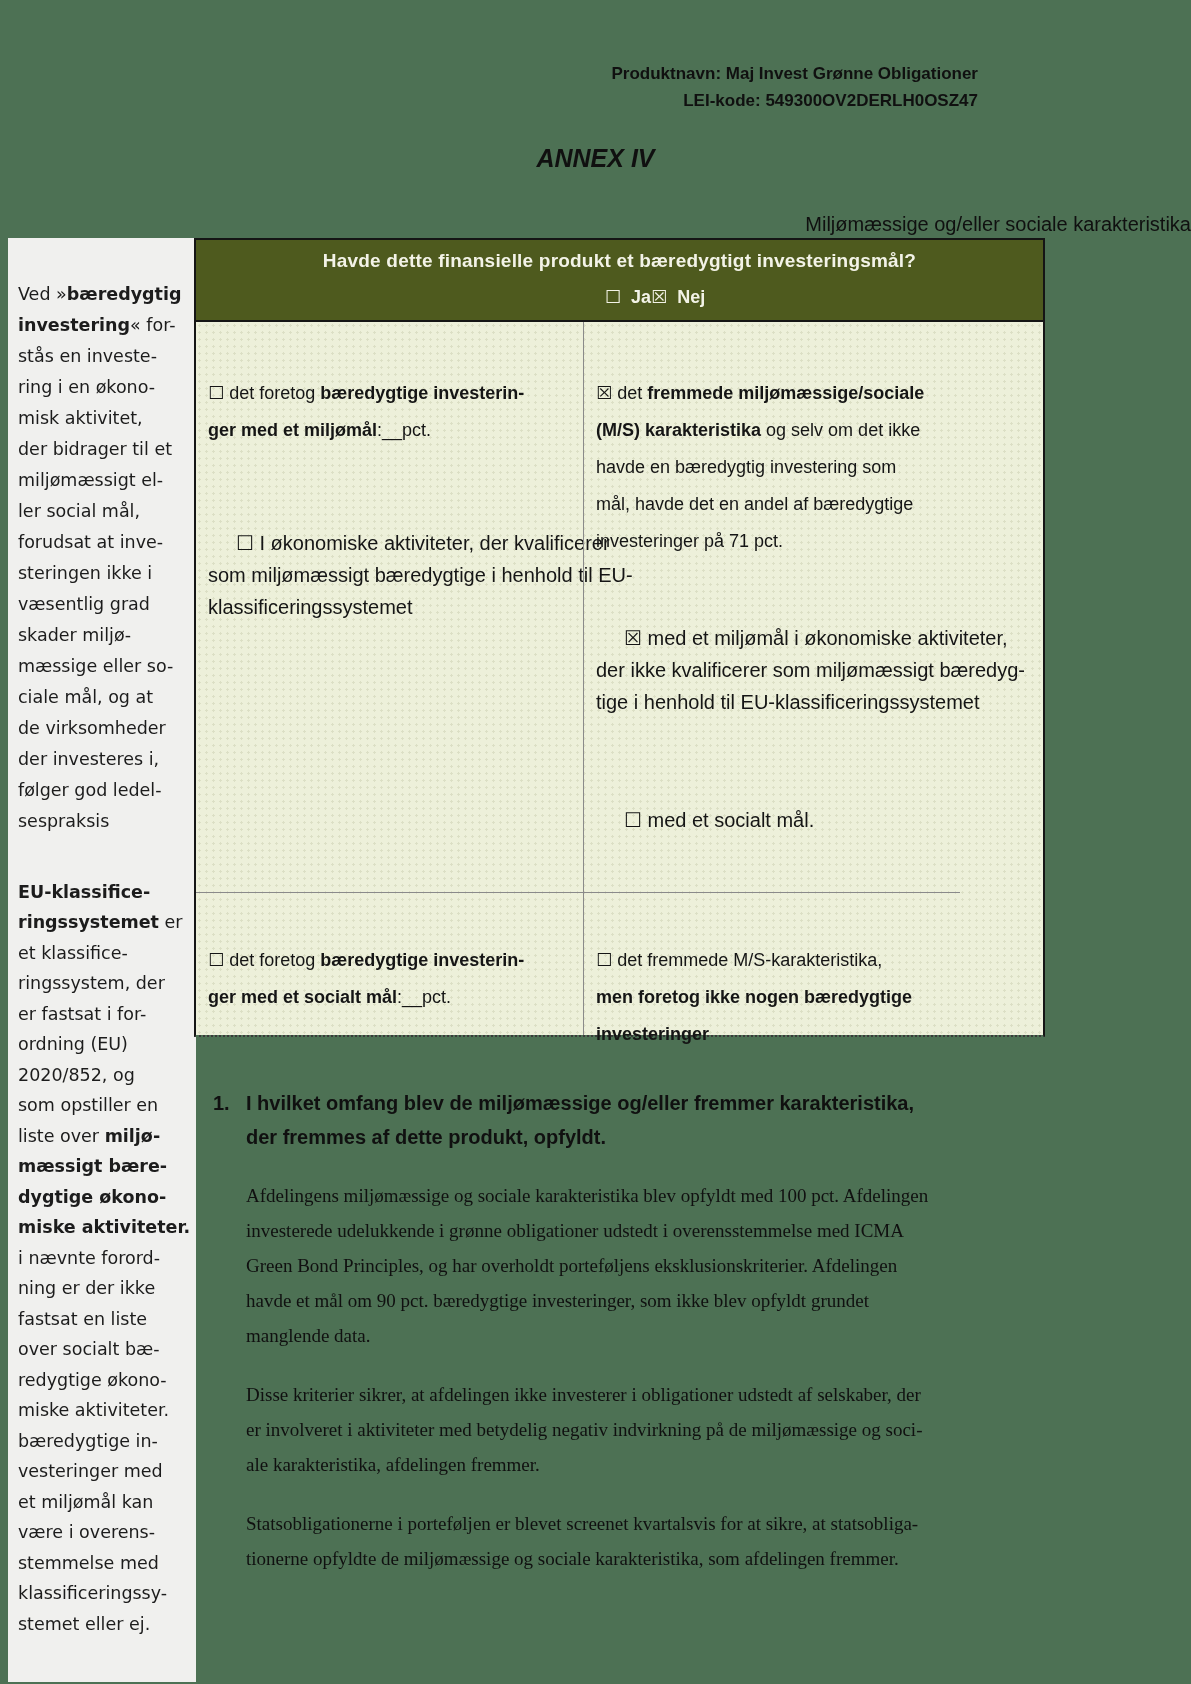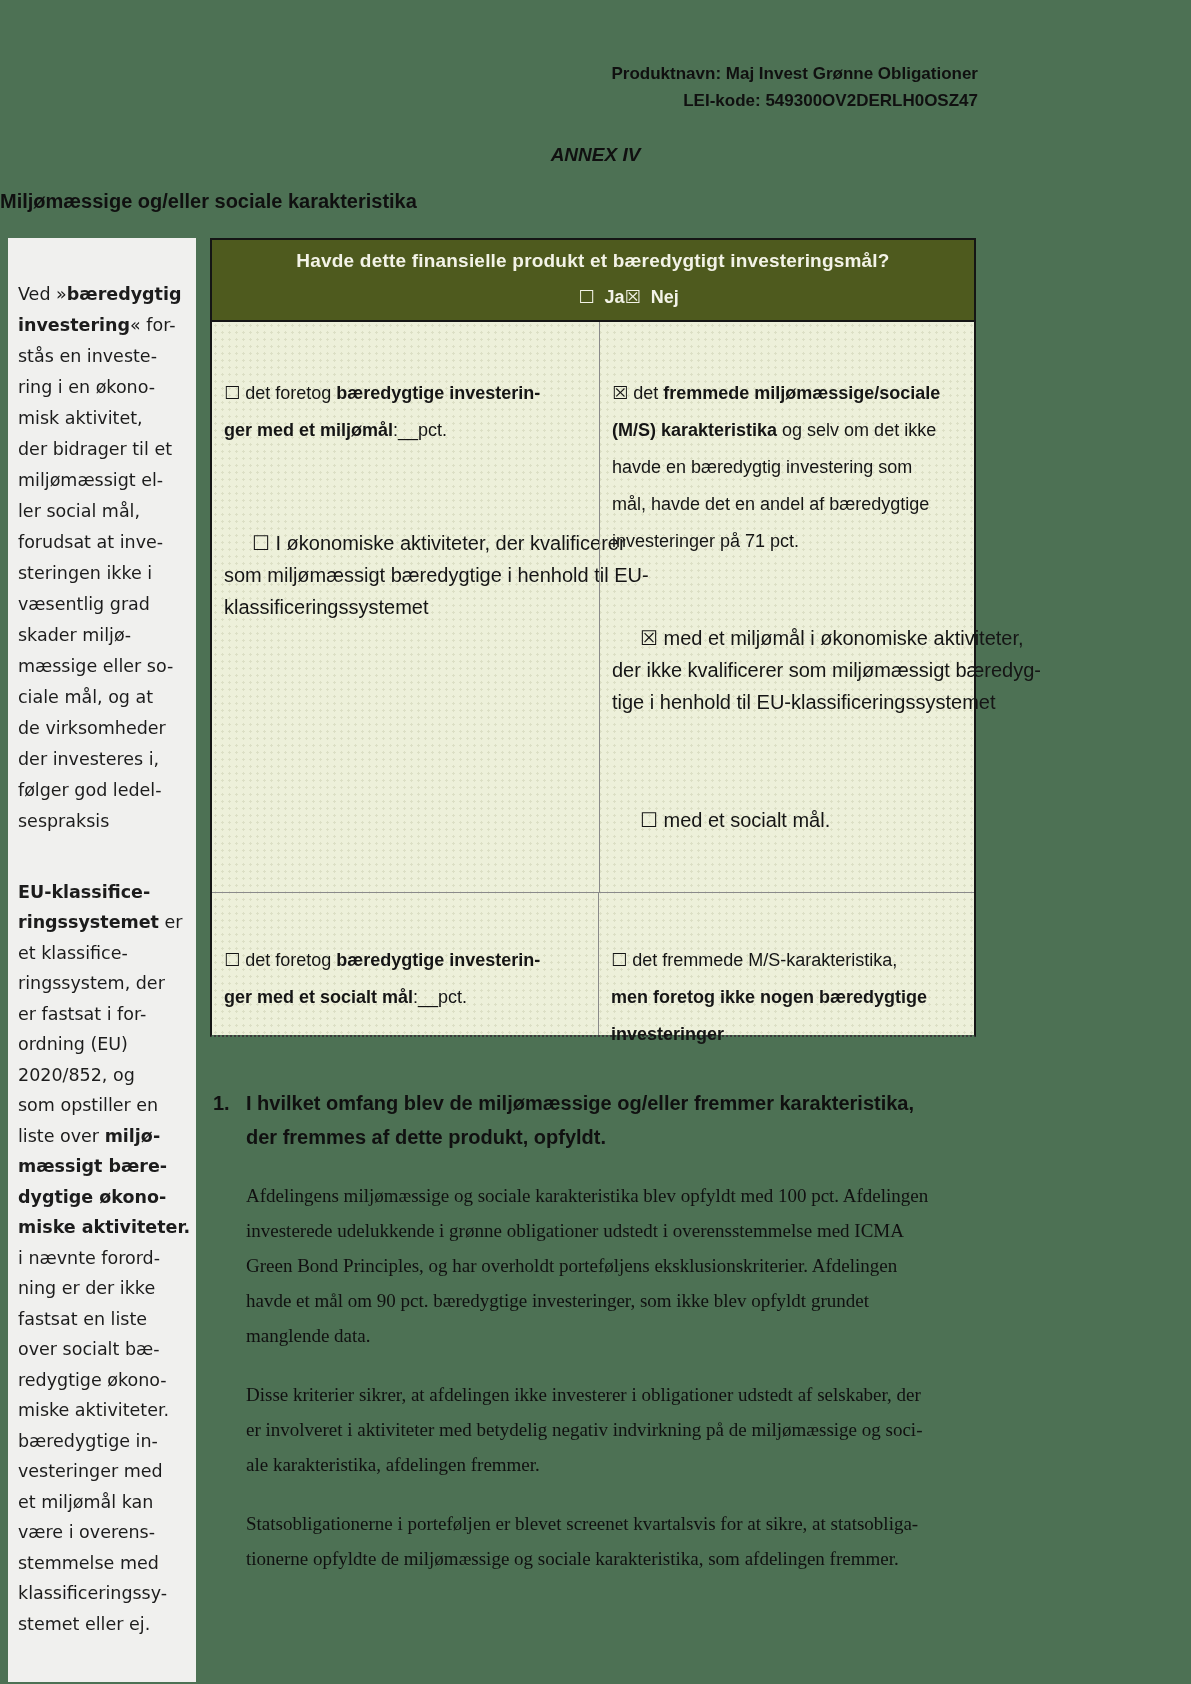--- a/index.html
+++ b/index.html
@@ -12,41 +12,41 @@
   .b{font-weight:700;}
 
   
   .doc-header{padding-top:60px;}
   .product-meta{
     text-align:right;margin-right:213px;
     font-size:17px;font-weight:700;line-height:27px;color:#101010;
   }
   .annex{
     text-align:center;margin-top:30px;
-    font-size:19px;font-weight:700;font-style:italic;color:#101010;
+    font-size:25px;font-weight:700;font-style:italic;color:#101010;
   }
   .page-title{
-    text-align:left;margin-top:24px;
-    font-size:20px;font-weight:700;color:#101010;
+    text-align:right;margin-top:40px;
+    font-size:20px;font-weight:400;color:#101010;
   }
 
   
   .note{
     position:absolute;left:8px;width:188px;
     background:#f0f0ee;color:#1c1c1c;
     padding:10px 4px 12px 10px;box-sizing:border-box;
     font-family:"DejaVu Sans","Liberation Sans",sans-serif;
     font-size:17.5px;line-height:31px;white-space:pre-line;
   }
   .note1{top:238px;min-height:584px;}
   .note2{top:836px;min-height:786px;line-height:30.5px;}
 
   
   .qtable{
-    position:absolute;left:210px;top:238px;width:766px;box-sizing:border-box;
+    position:absolute;left:194px;top:238px;width:851px;box-sizing:border-box;
     border:2px solid #151515;border-bottom:2px dotted #3a3a3a;
   }
   .thead{
     background:#4e5a1e;color:#f3f3e7;
     border-bottom:2px solid #151515;
     padding:10px 0 12px 0;
   }
   .thead .question{
     text-align:center;font-size:19px;font-weight:700;letter-spacing:.2px;
   }

